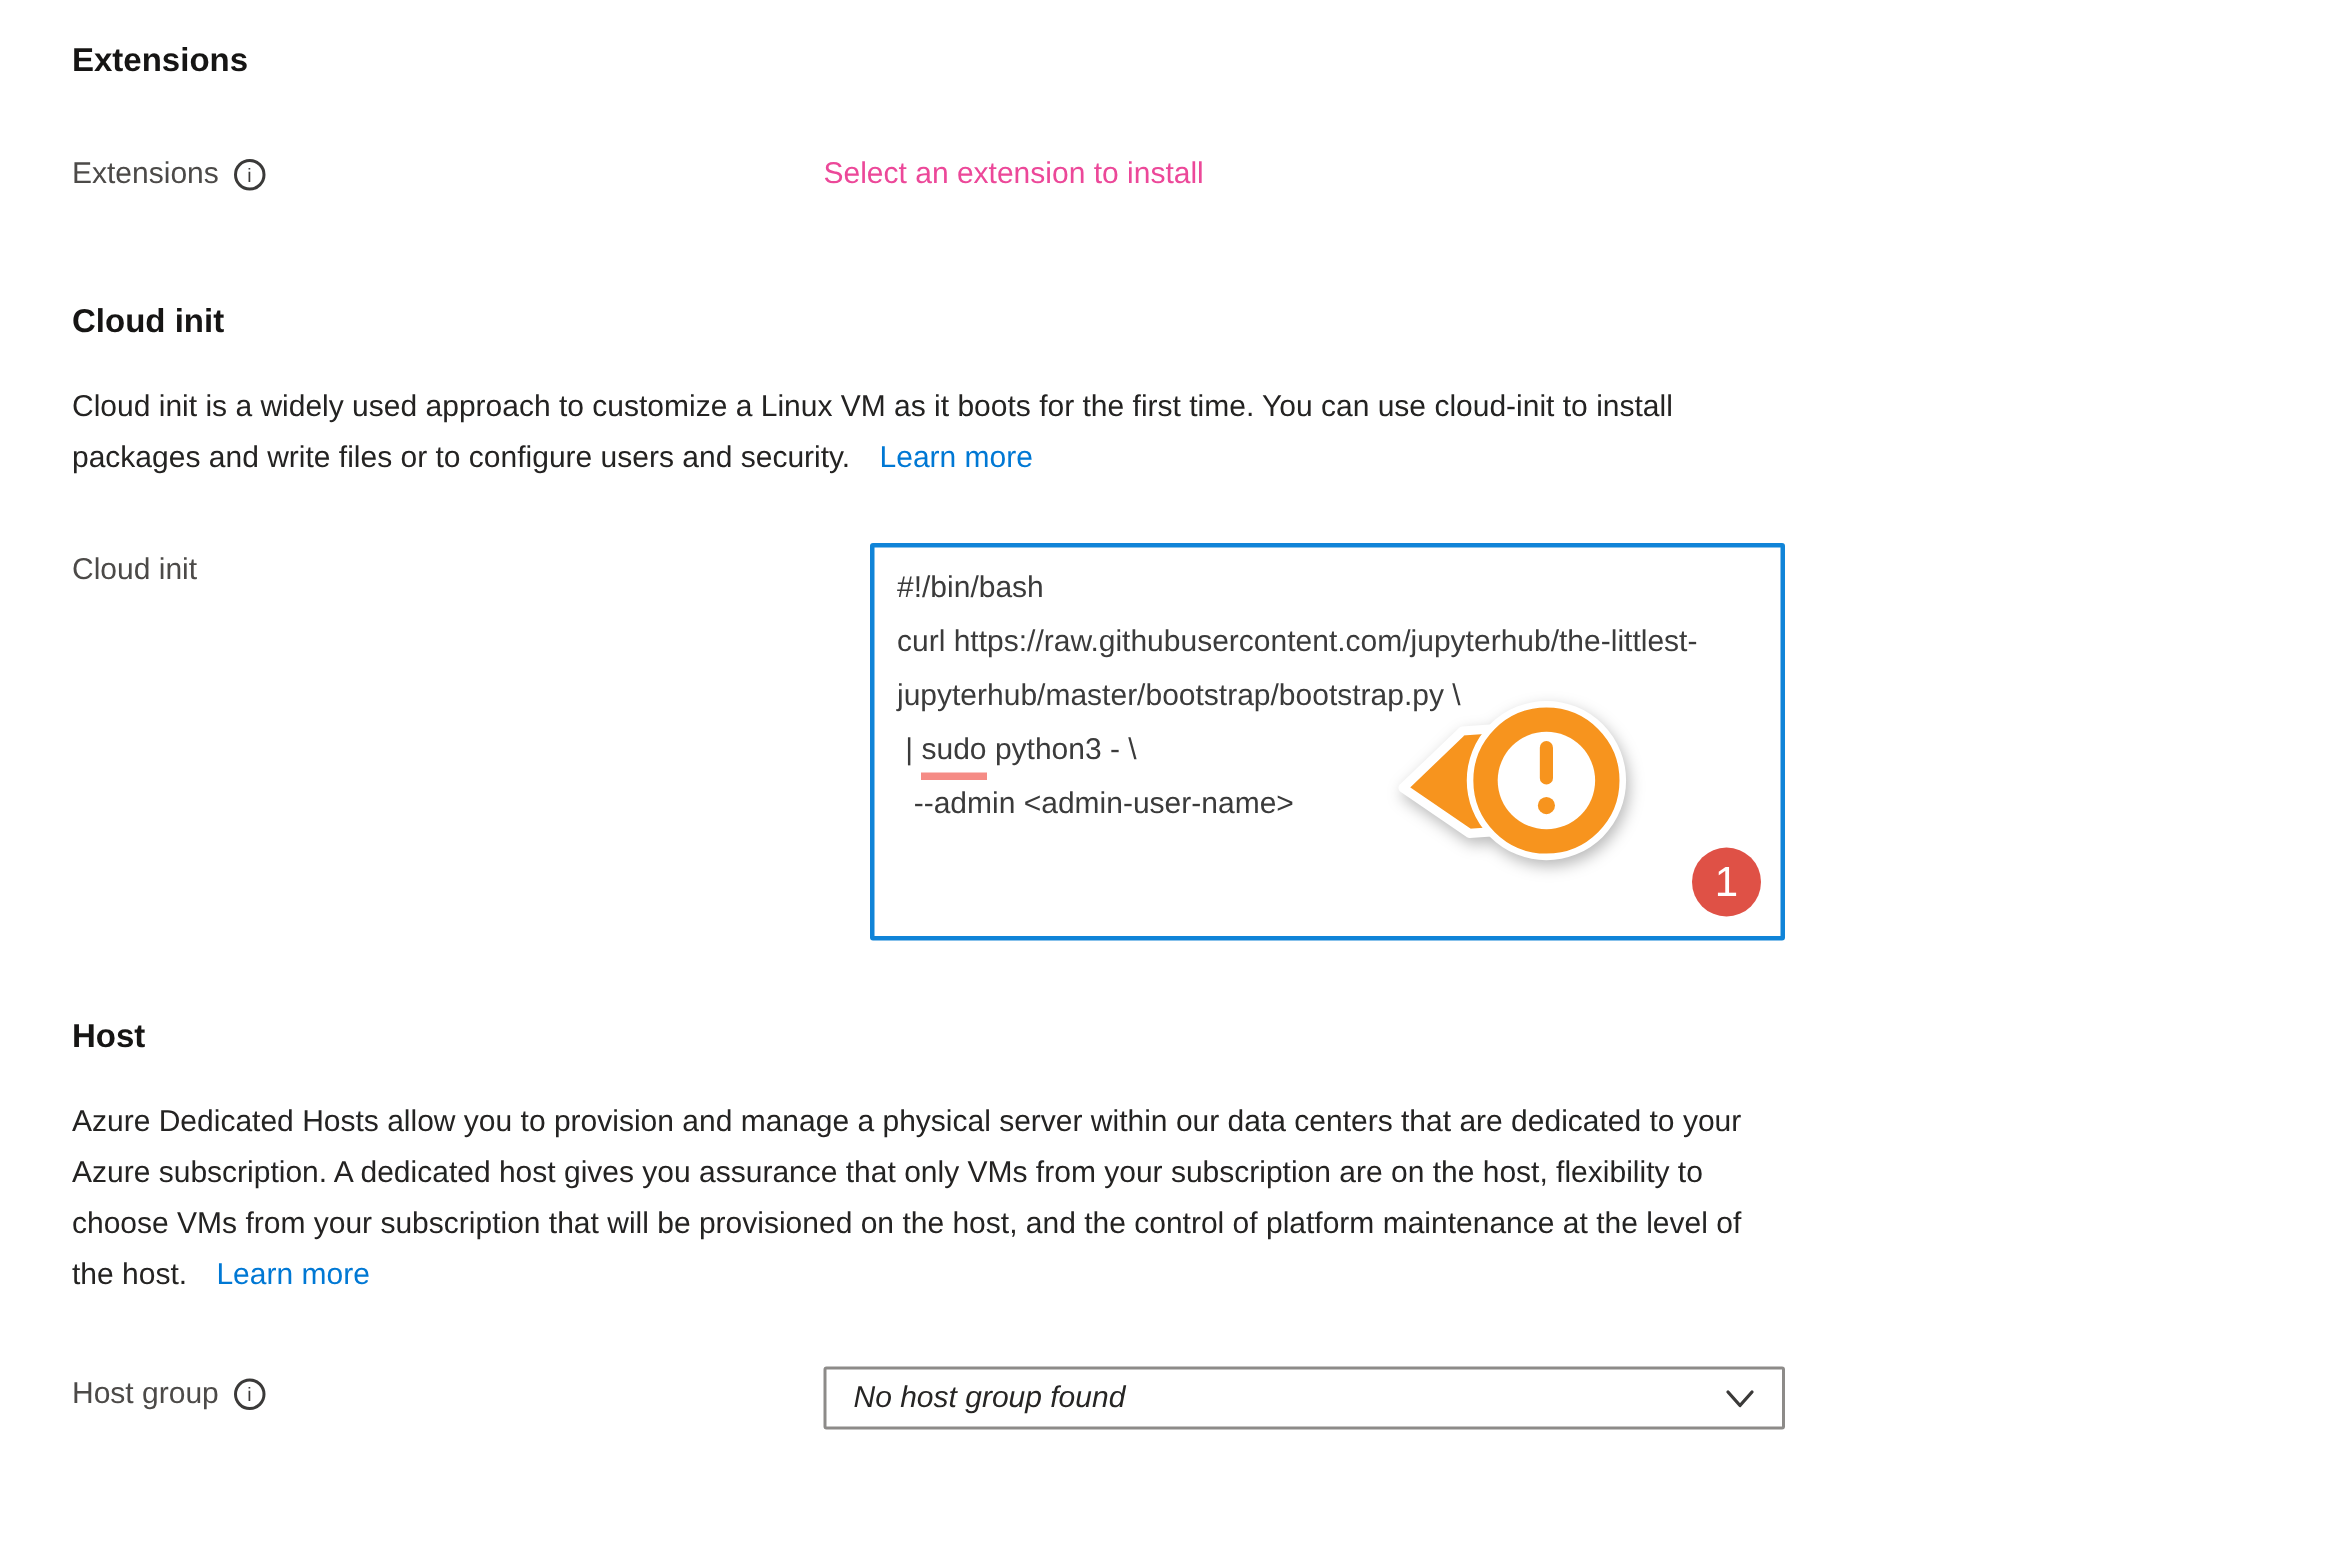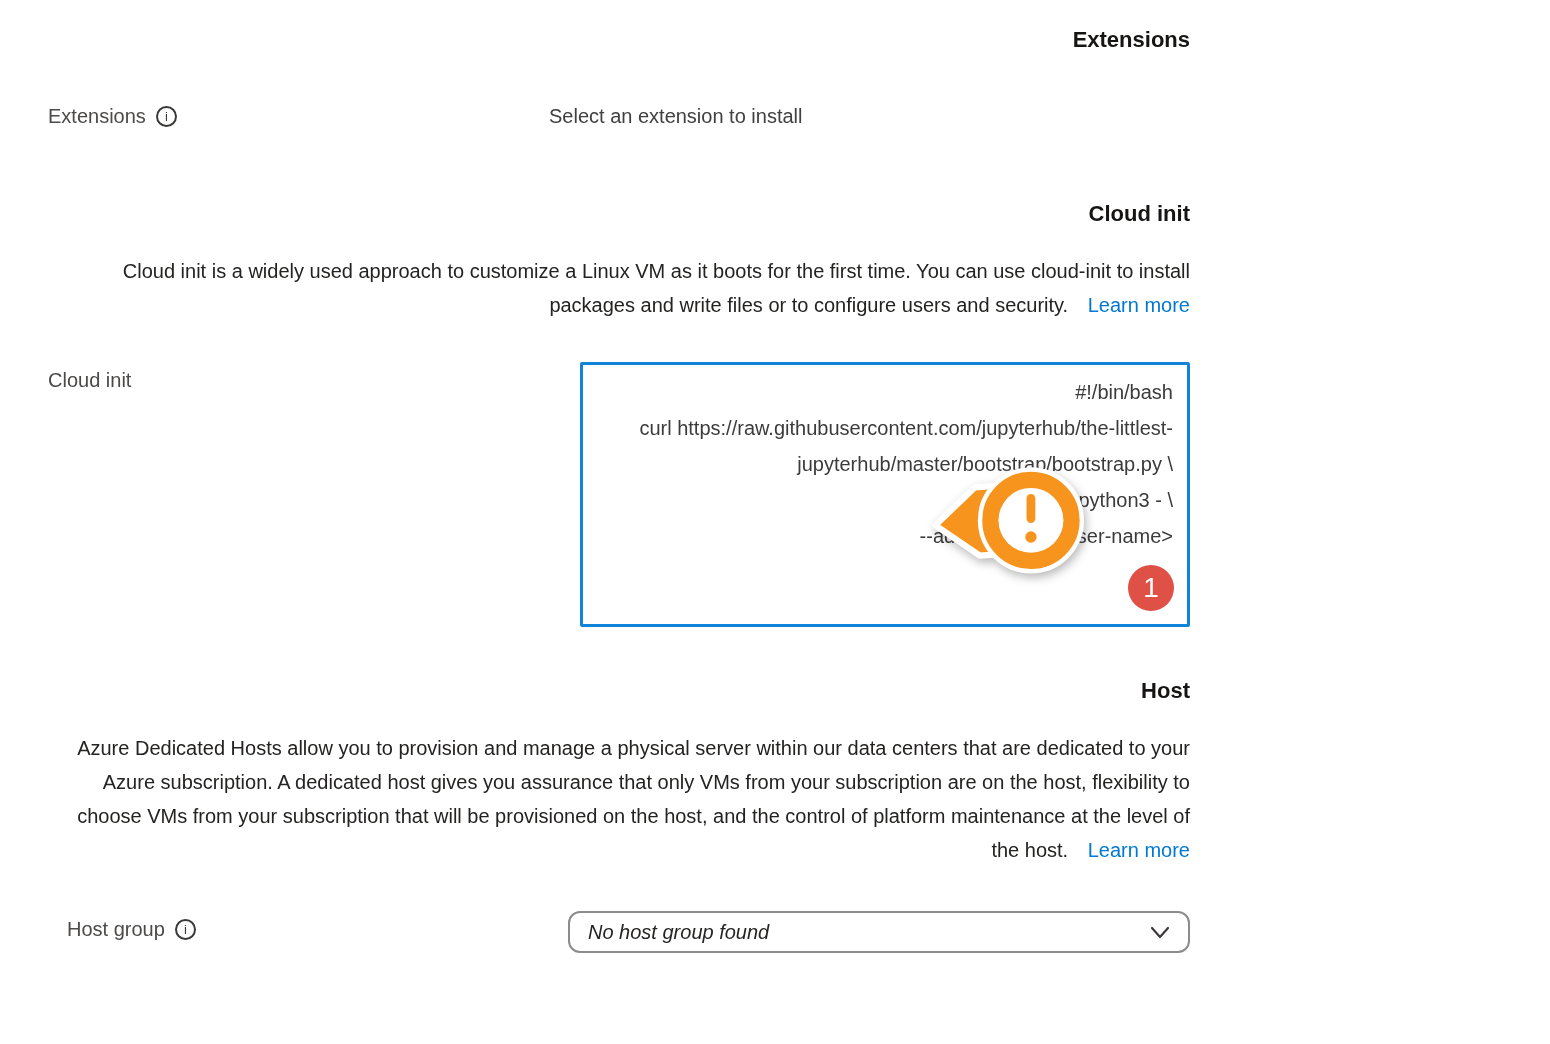--- a/index.html
+++ b/index.html
@@ -7,21 +7,20 @@
   html, body {
     margin: 0;
     background: #ffffff;
     font-family: "Liberation Sans", sans-serif;
     color: #1b1a19;
   }
   .page {
     width: 1233px;
     min-height: 1044px;
     padding: 26px 43px 24px 48px;
-    text-align: right;
   }
   .section-heading {
     font-size: 22px;
     font-weight: 700;
     color: #161514;
     margin: 0;
     line-height: 28px;
   }
   .section-desc {
     font-size: 20px;
@@ -61,30 +60,30 @@
     font-size: 13px;
     line-height: 1;
     color: #3b3a39;
     margin-left: 10px;
     cursor: default;
     flex: 0 0 auto;
   }
   .row-extensions { margin-top: 44px; }
   .row-extensions .field-link {
     font-size: 20px;
-    color: #404040;
+    color: #ec4899;
     text-decoration: none;
     cursor: pointer;
     line-height: 28px;
     padding-top: 4px;
   }
   .heading-cloudinit { margin-top: 70px; }
   .heading-host { margin-top: 50px; }
   .row-cloudinit { margin-top: 40px; }
-  .row-hostgroup { margin-top: 44px; margin-left: 19px; }
+  .row-hostgroup { margin-top: 44px; }
 
   .code-box {
     position: relative;
     width: 958px;
     min-height: 265px;
     border: 3px solid #1084d8;
     border-radius: 2px;
     padding: 9px 14px 14px 15px;
     font-size: 20px;
     line-height: 36px;
@@ -118,21 +117,21 @@
     color: #ffffff;
     font-size: 28px;
     display: flex;
     align-items: center;
     justify-content: center;
   }
   .dropdown {
     width: 958px;
     height: 42px;
     border: 2px solid #8d8b89;
-    border-radius: 12px;
+    border-radius: 2px;
     background: #ffffff;
     display: flex;
     align-items: center;
     justify-content: space-between;
     padding: 0 18px;
     cursor: pointer;
   }
   .dropdown-value {
     font-size: 20px;
     font-style: italic;

